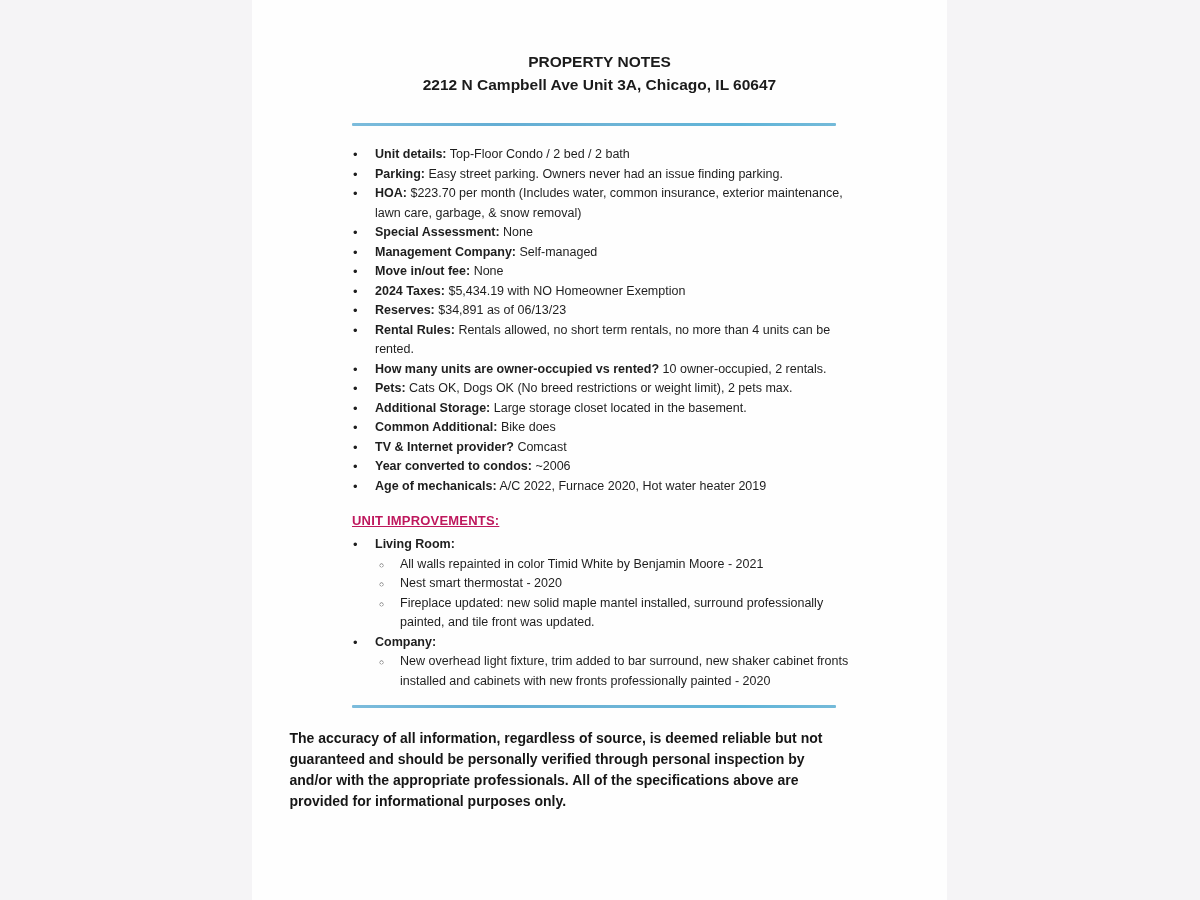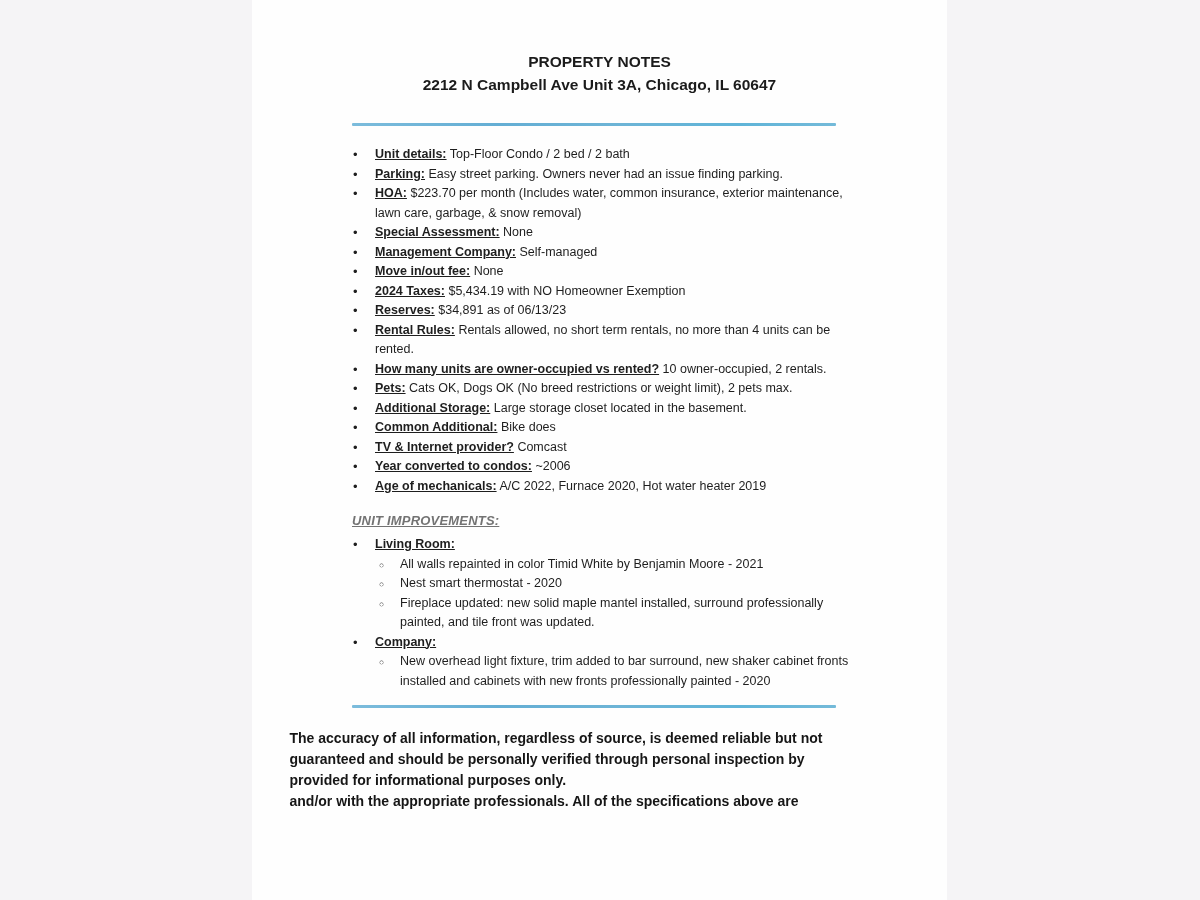--- a/index.html
+++ b/index.html
@@ -63,30 +63,29 @@
     margin-left: 25px;
     padding-left: 23px;
   }
   ul.doc-list li.sub::before {
     content: "\25CB";
     position: absolute;
     left: 2px; top: 1px;
     font-size: 8.5px;
     color: #4a4a4a;
   }
-  .lbl { font-weight: 700; text-decoration: underline; }
+  .lbl { font-weight: 700; }
   .section-heading {
     margin-left: 100px;
     margin-top: 17px;
     font-size: 13px;
     font-weight: 700;
     text-decoration: underline;
     letter-spacing: 0.2px;
-    color: #737373;
-    font-style: italic;
+    color: #be185d;
   }
   ul.doc-list.improvements { margin-top: 7px; }
   .disclaimer {
     margin: 20px auto 0;
     width: 620px;
     text-align: left;
     font-weight: 700;
     font-size: 14px;
     line-height: 21px;
     color: #161616;
@@ -131,18 +130,18 @@
         <li class="sub"><span>Fireplace updated: new solid maple mantel installed, surround professionally painted, and tile front was updated.</span></li>
         <li class="bullet"><span class="lbl">Company:</span> </li>
         <li class="sub"><span>New overhead light fixture, trim added to bar surround, new shaker cabinet fronts installed and cabinets with new fronts professionally painted - 2020</span></li>
       </ul>
 
     <div class="divider bottom"></div>
 
     <div class="disclaimer" id="disclaimer">
         <div>The accuracy of all information, regardless of source, is deemed reliable but not</div>
         <div>guaranteed and should be personally verified through personal inspection by</div>
+        <div>and/or with the appropriate professionals. All of the specifications above are</div>
         <div>provided for informational purposes only.</div>
-        <div>and/or with the appropriate professionals. All of the specifications above are</div>
       </div>
 
   </div>
 </div>
 
 </body></html>

